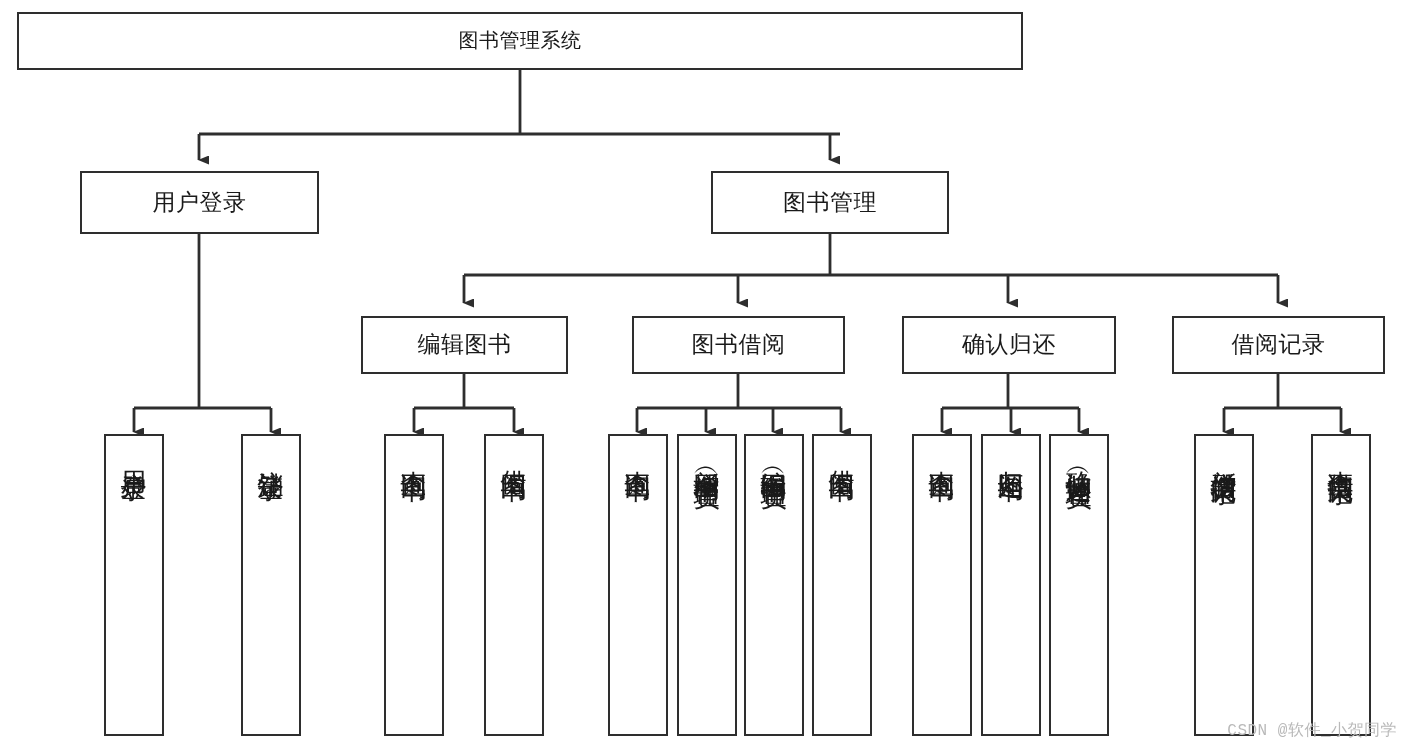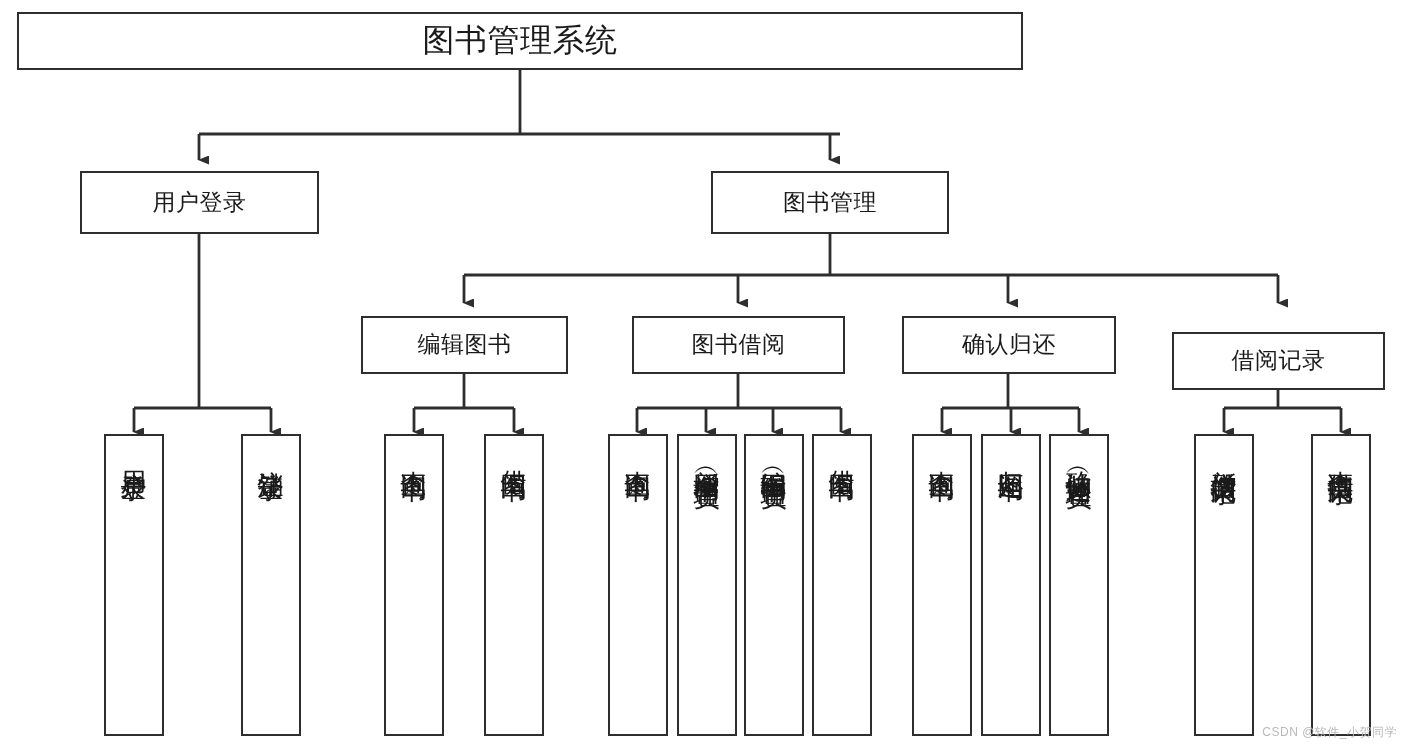--- a/index.html
+++ b/index.html
@@ -49,31 +49,31 @@
     align-items: flex-start;
     padding-top: 14px;
   }
   .node.vert .label {
     writing-mode: vertical-rl;
     text-orientation: upright;
     font-size: 26px;
     line-height: 1.0;
     letter-spacing: 2px;
   }
-  .node.root .label { font-size: 32px; }
+  .node.root .label { font-size: 20px; }
 
   #watermark {
     position: absolute;
     right: 8px;
     bottom: 6px;
-    font-size: 12px;
+    font-size: 16px;
     color: #b9b9b9;
     letter-spacing: 0.5px;
     white-space: nowrap;
-    font-family: Liberation Sans, sans-serif;
+    font-family: Liberation Mono, monospace;
   }
 </style>
 </head>
 <body>
 
 <div id="canvas">
 
   <svg class="edges" viewBox="0 0 1405 747" xmlns="http://www.w3.org/2000/svg">
     <defs>
       <marker id="arr" markerWidth="9" markerHeight="11" refX="4.5" refY="10" orient="auto" markerUnits="userSpaceOnUse">
@@ -141,21 +141,21 @@
   </div>
 
   <div class="node horiz" style="left:632px; top:316px; width:213px; height:58px;">
     <span class="label">图书借阅</span>
   </div>
 
   <div class="node horiz" style="left:902px; top:316px; width:214px; height:58px;">
     <span class="label">确认归还</span>
   </div>
 
-  <div class="node horiz" style="left:1172px; top:332px; width:213px; height:58px;">
+  <div class="node horiz" style="left:1172px; top:316px; width:213px; height:58px;">
     <span class="label">借阅记录</span>
   </div>
 
   <div class="node vert" style="left:104px; top:434px; width:60px; height:302px;">
     <span class="label">用户登录</span>
   </div>
 
   <div class="node vert" style="left:241px; top:434px; width:60px; height:302px;">
     <span class="label">注销登录</span>
   </div>

